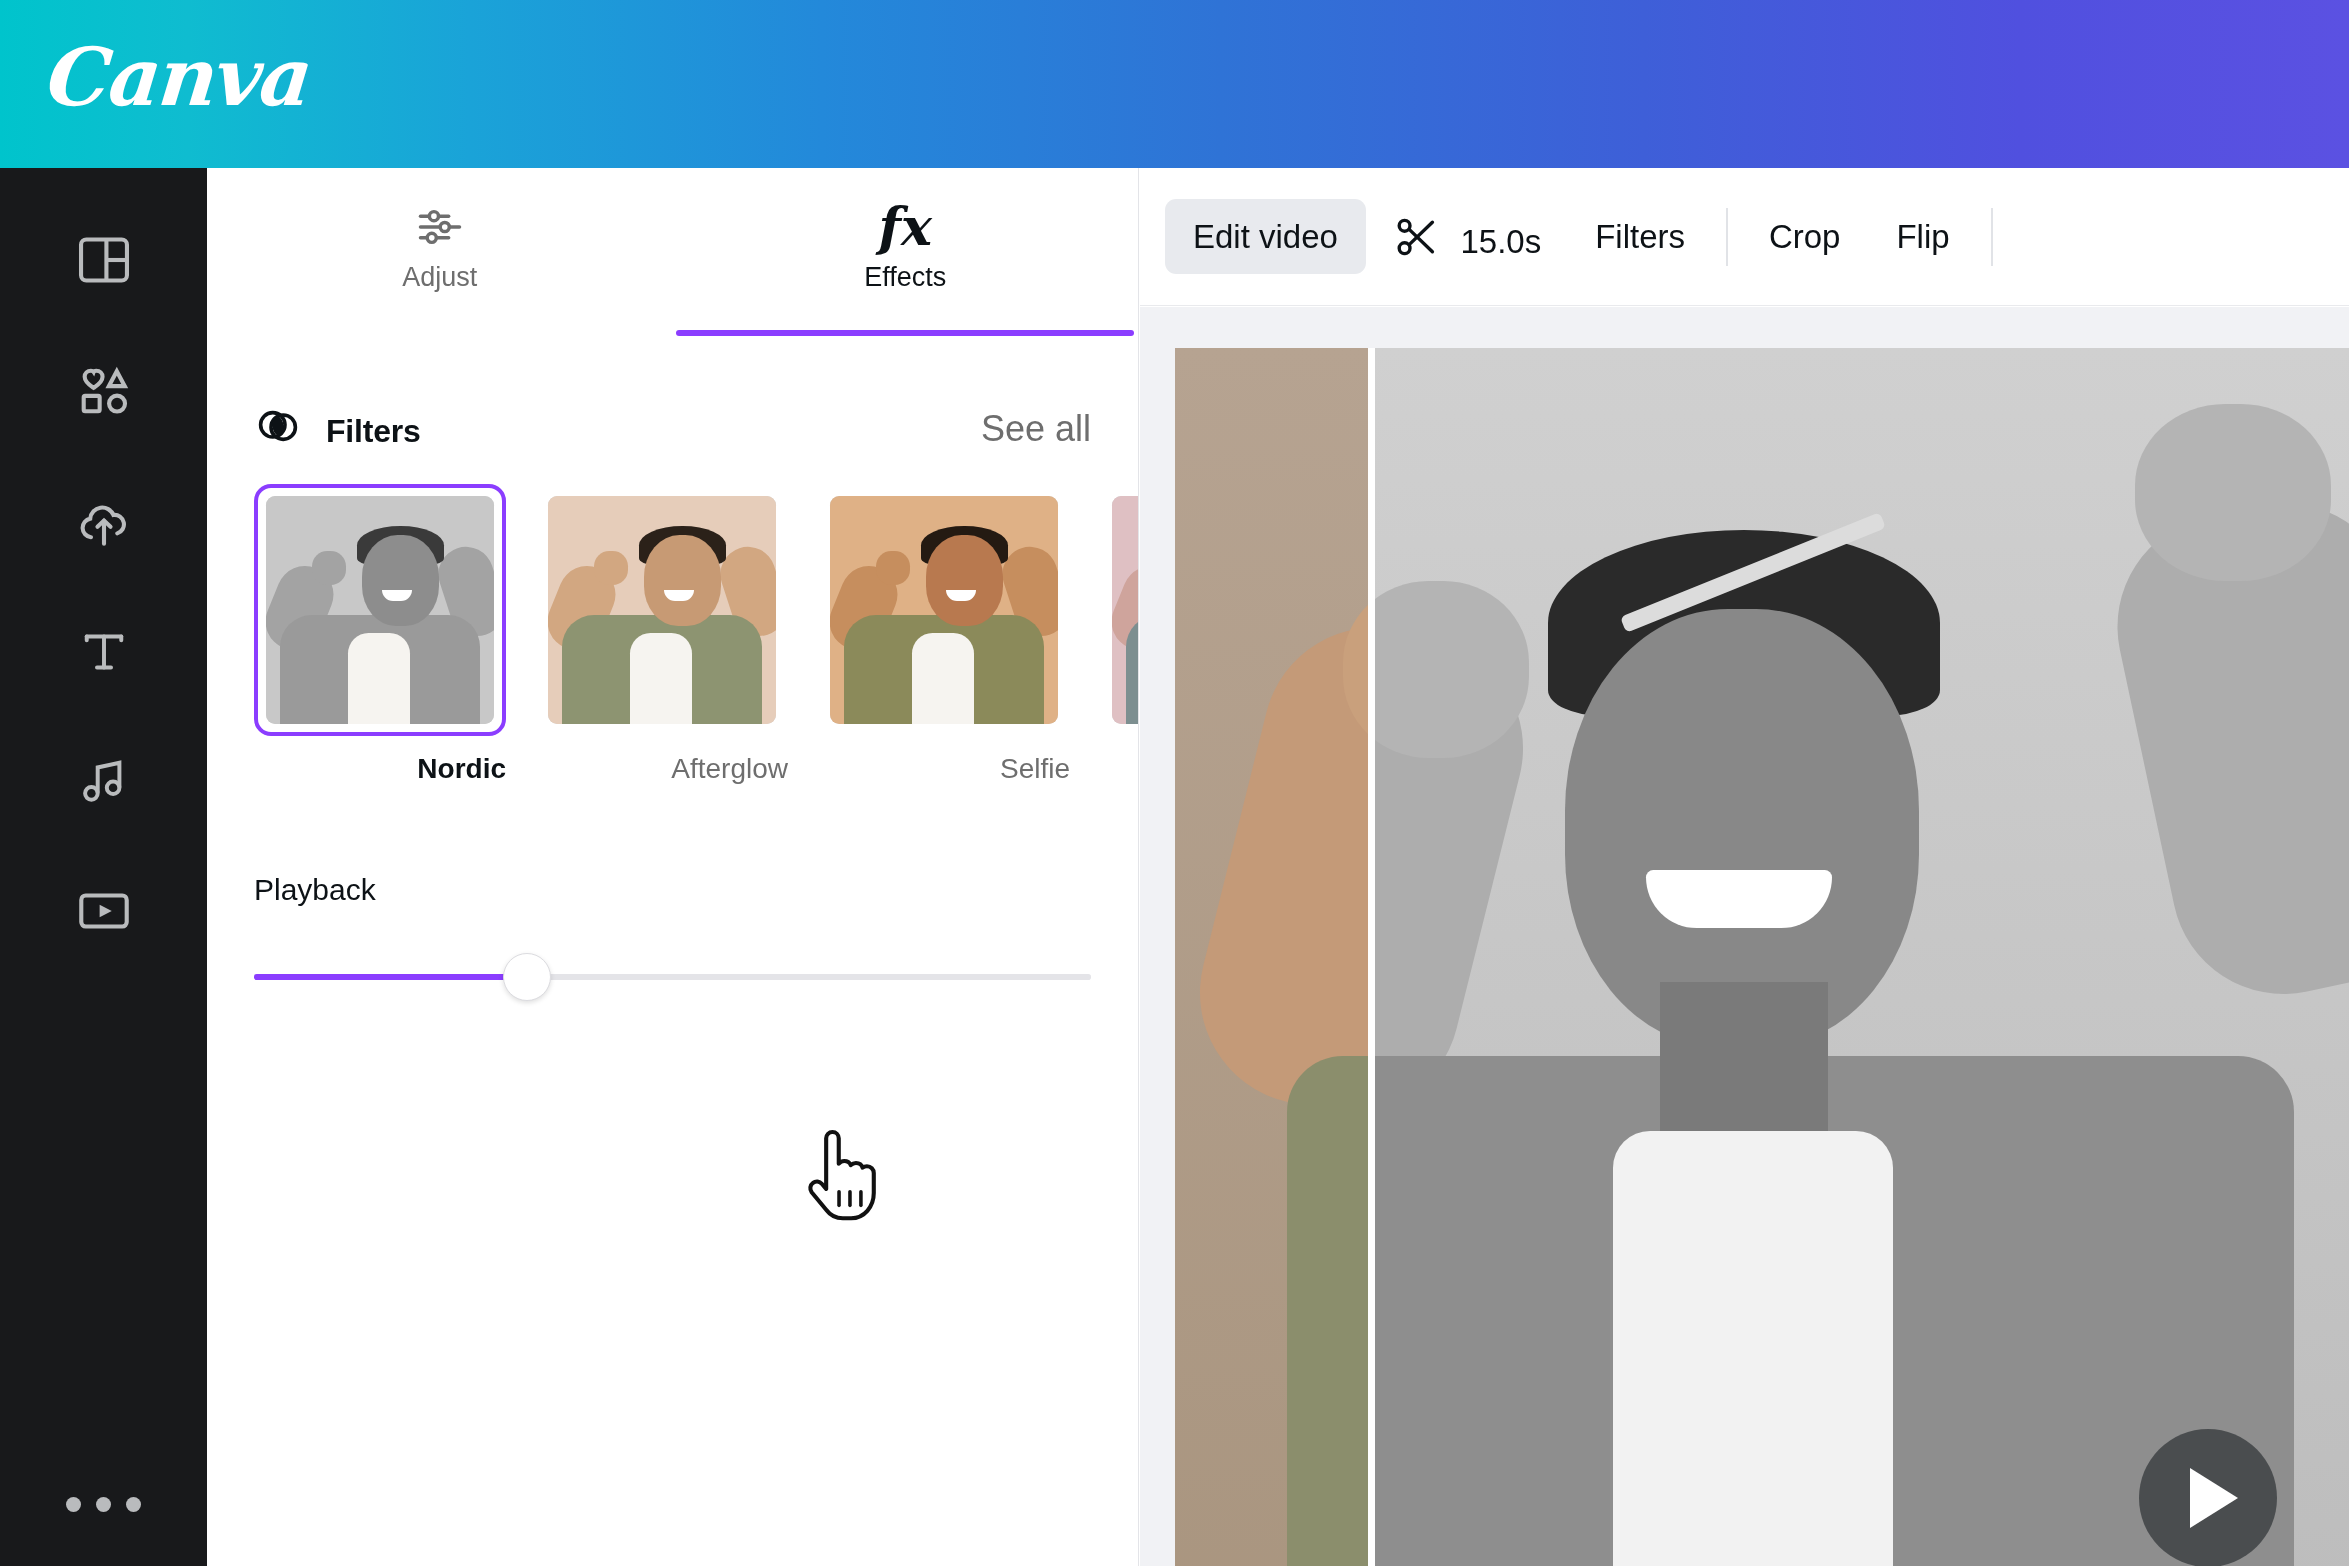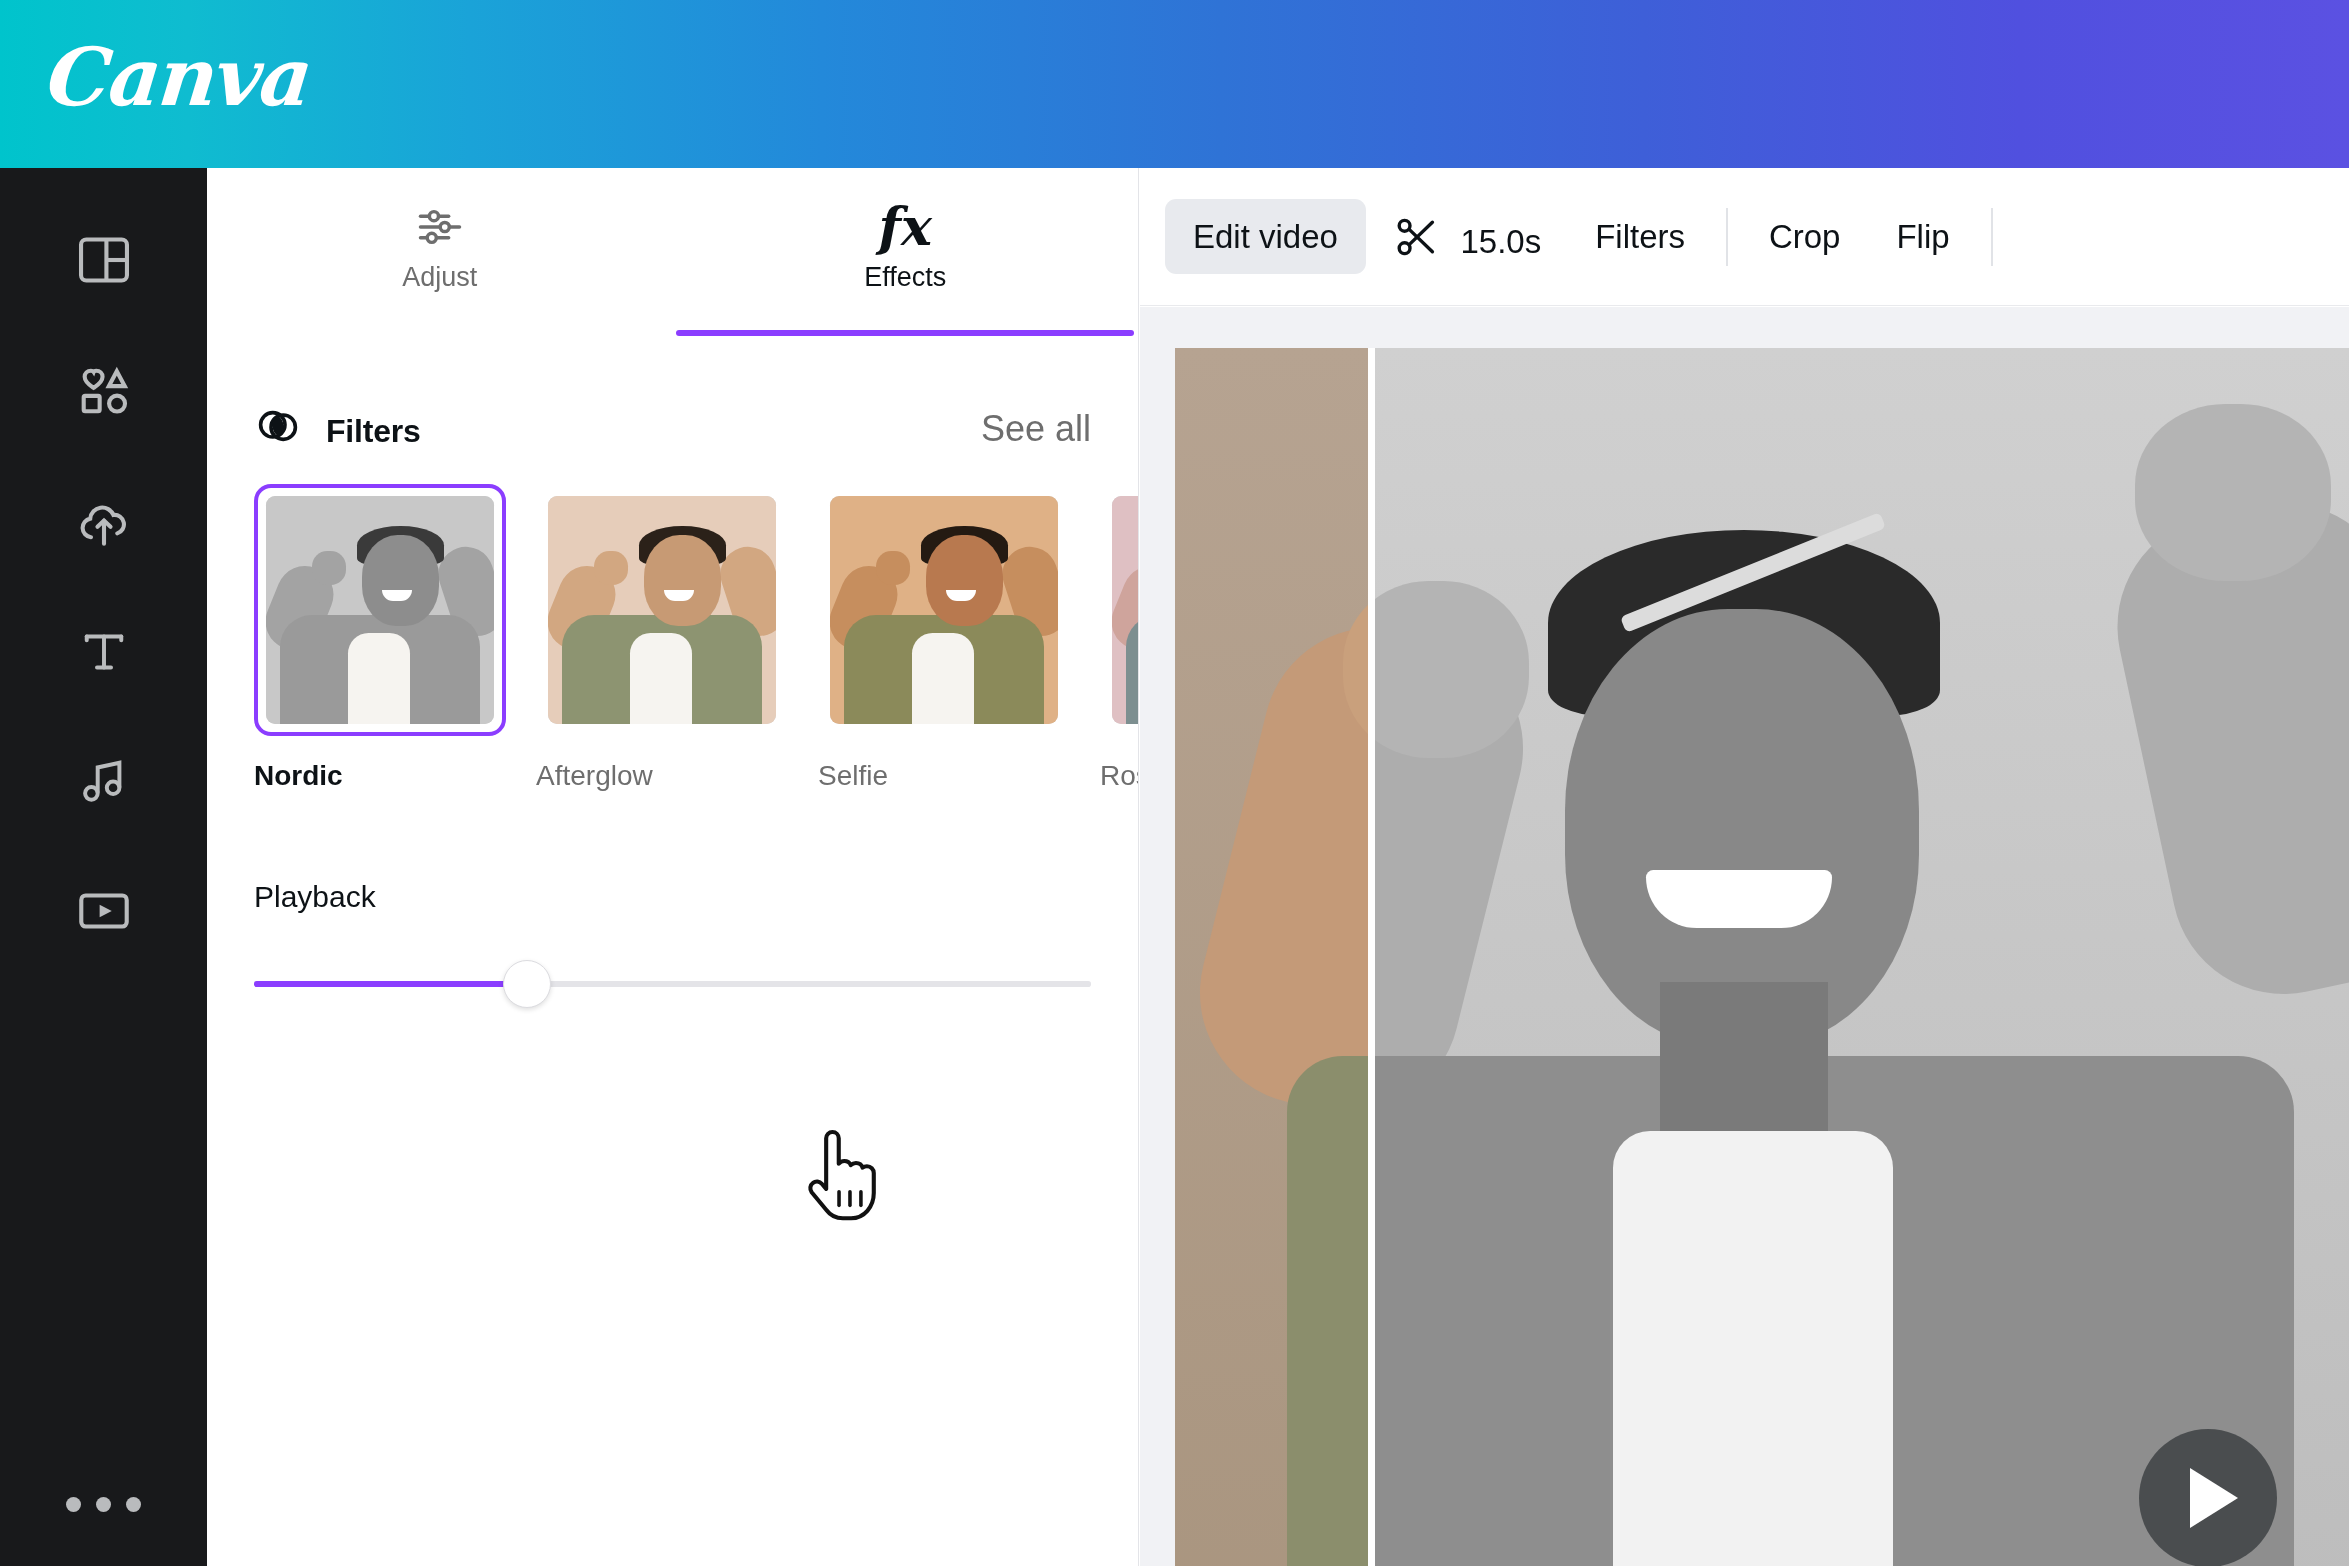--- a/index.html
+++ b/index.html
@@ -83,21 +83,21 @@
   .thumb-wrap {
     width:252px; height:252px; border-radius:17px; padding:8.4px;
     border:4.7px solid transparent; background:transparent;
   }
   .filter-card.selected .thumb-wrap { border-color:#8b3dff; }
   .thumb {
     width:100%; height:100%; border-radius:9.3px; overflow:hidden;
     position:relative; background:#cfcfcf;
   }
   .filter-name {
-    text-align:left; font-size:28px; margin-top:24px; color:#6e6e6e;
+    text-align:right; font-size:28px; margin-top:17px; color:#6e6e6e;
   }
   .filter-card.selected .filter-name { color:#0d1216; font-weight:700; }
 
   
   .portrait { position:absolute; inset:0; }
   .p-bg { position:absolute; inset:0; }
   .p-head {
     position:absolute; left:42%; top:17%; width:34%; height:40%;
     border-radius:46% 46% 44% 44%;
   }

